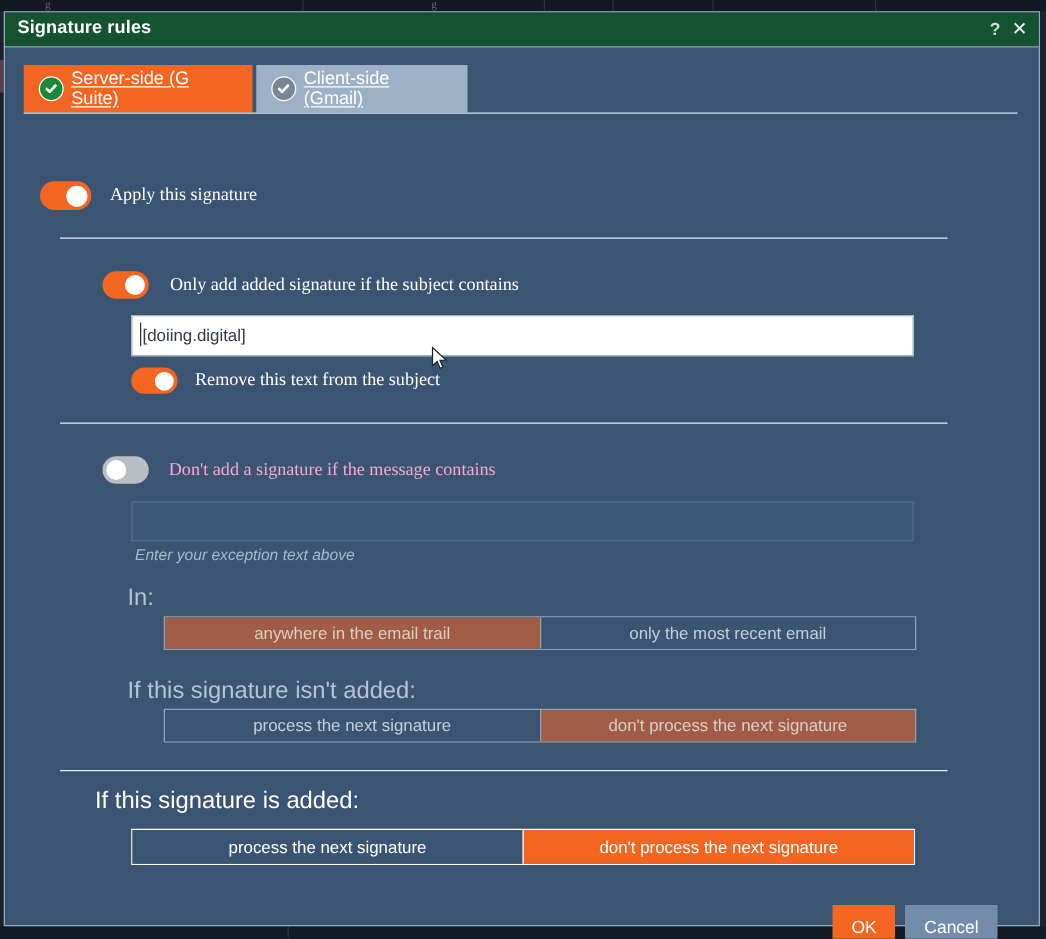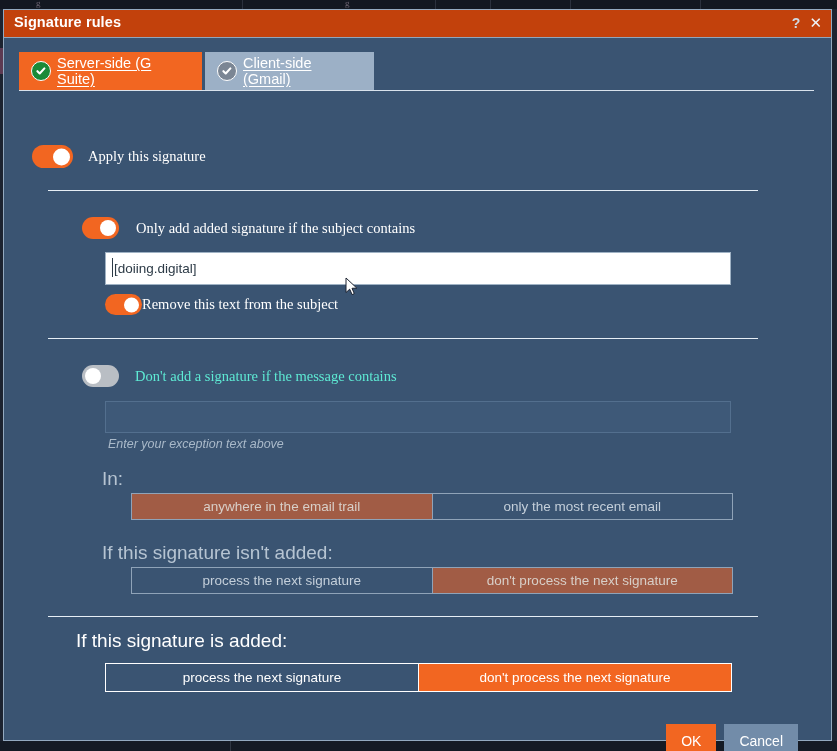--- a/index.html
+++ b/index.html
@@ -81,21 +81,21 @@
     top: 9px;
     width: 829px;
     height: 732px;
     background: #3a5472;
     border: 1px solid #93a9bf;
     box-sizing: border-box;
   }
   .titlebar {
     position: relative;
     height: 28px;
-    background: #c2410c;
+    background: #14532d;
     border-bottom: 1px solid #8fa6bd;
     box-sizing: border-box;
   }
   .titlebar-title {
     position: absolute;
     left: 10px;
     top: 4px;
     font-size: 14.5px;
     font-weight: bold;
     color: #ffffff;
@@ -227,25 +227,25 @@
   }
 
   
   #row-apply       { left: 28px;  top: 107px; }
   #row-apply .label { margin-left: 15px; }
 
   #row-subject     { left: 78px;  top: 179px; }
   #row-subject .label { margin-left: 17px; }
 
   #row-remove      { left: 101px; top: 256px; }
-  #row-remove .label { }
+  #row-remove .label { margin-left: 14px; }
 
   #row-exception   { left: 78px;  top: 327px; }
   #row-exception .label { margin-left: 16px; }
-  #row-exception .label { color: #5eead4; }
+  #row-exception .label { color: #f9a8d4; }
 
   
   .divider {
     position: absolute;
     height: 1px;
     background: #e6eef5;
   }
   #div-1 { left: 44px; top: 152px; width: 710px; }
   #div-2 { left: 44px; top: 300px; width: 710px; }
   #div-3 { left: 44px; top: 578px; width: 710px; }

